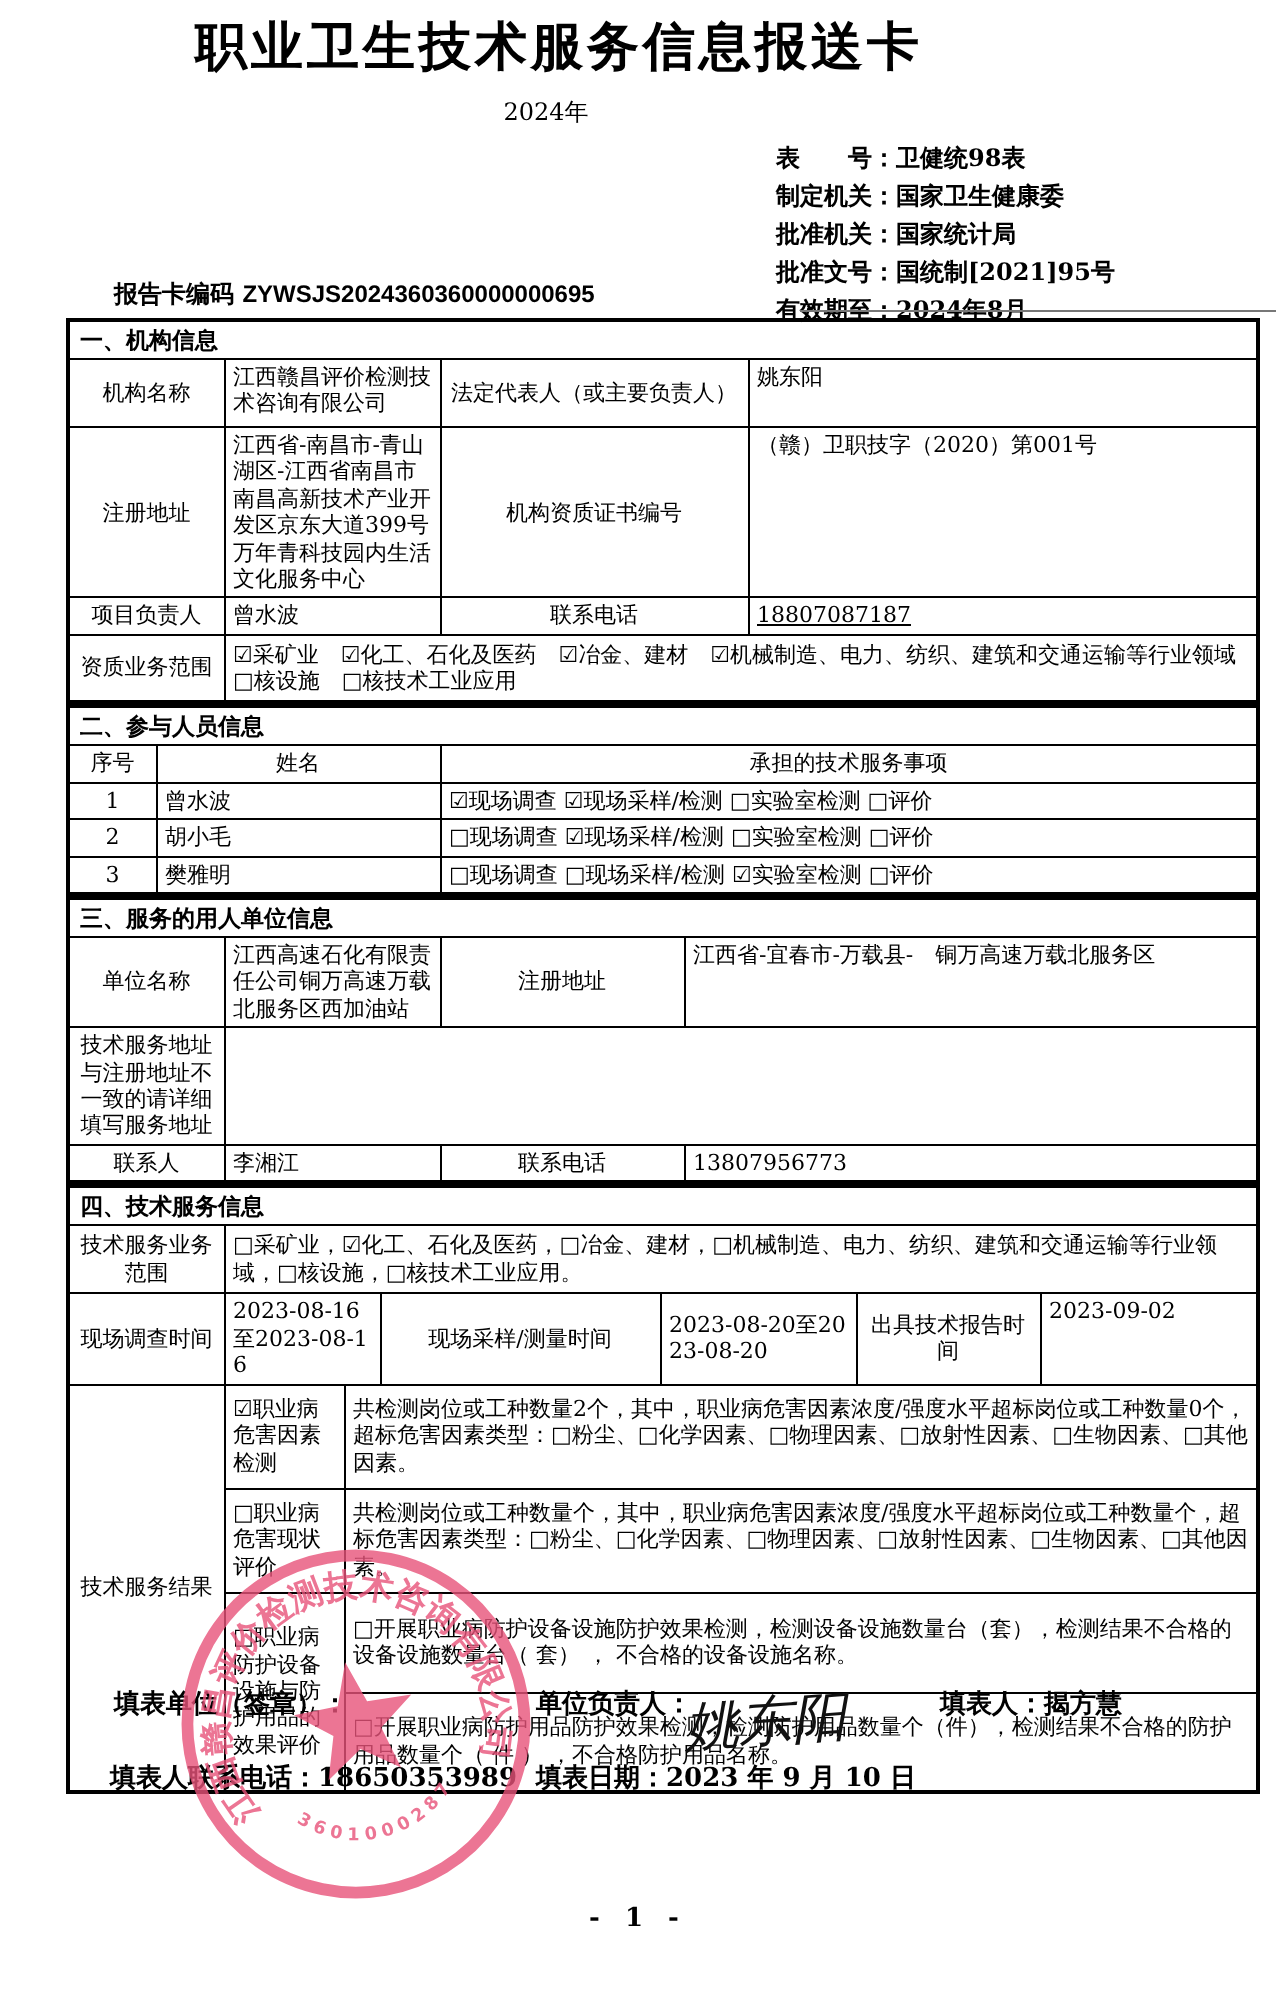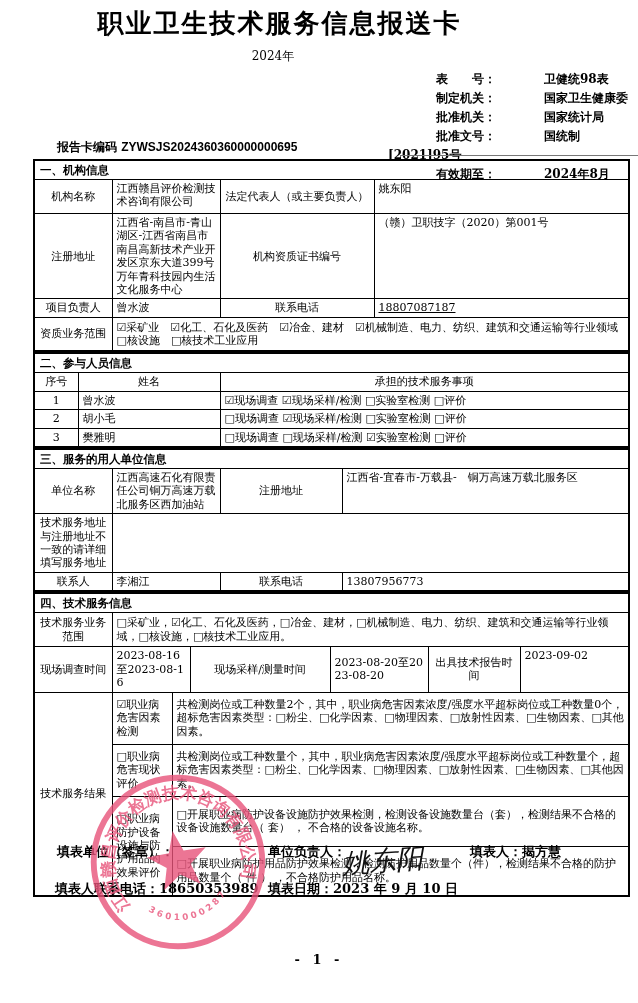--- a/index.html
+++ b/index.html
@@ -5,21 +5,21 @@
   html,body{margin:0;padding:0;}
   body{
     width:638px;height:1003px;background:#ffffff;color:#000;
     font-family:"DejaVu Serif","Liberation Serif",serif;
     position:relative;overflow:hidden;
   }
   .title{position:absolute;top:6px;left:0;width:559px;text-align:center;
     font-size:26px;font-weight:bold;letter-spacing:2px;}
   .year{position:absolute;top:48px;left:0;width:546px;text-align:center;font-size:12px;}
   .meta{position:absolute;top:70px;left:388px;font-size:12px;font-weight:bold;line-height:19px;}
-  .meta-line span{display:inline;margin-left:48px;}
+  .meta-line span{display:inline;}
   .meta-rule{position:absolute;top:155px;left:400px;width:238px;border-top:1px solid #777;}
   .code{position:absolute;top:139px;left:57px;font-size:12px;font-weight:bold;}
   .code .num{font-weight:bold;font-family:Liberation Sans, sans-serif;}
   .sheet{position:absolute;top:159px;left:33px;width:597px;}
   table{border-collapse:collapse;width:100%;table-layout:fixed;
     font-size:11px;line-height:1.22;border:2px solid #000;}
   td{border:1px solid #000;padding:2px 4px;vertical-align:middle;word-break:break-all;}
   tr.sec td{font-weight:bold;font-size:11.5px;padding:2px 5px;text-align:left;}
   .lbl{text-align:center;}
   .val{text-align:left;}

